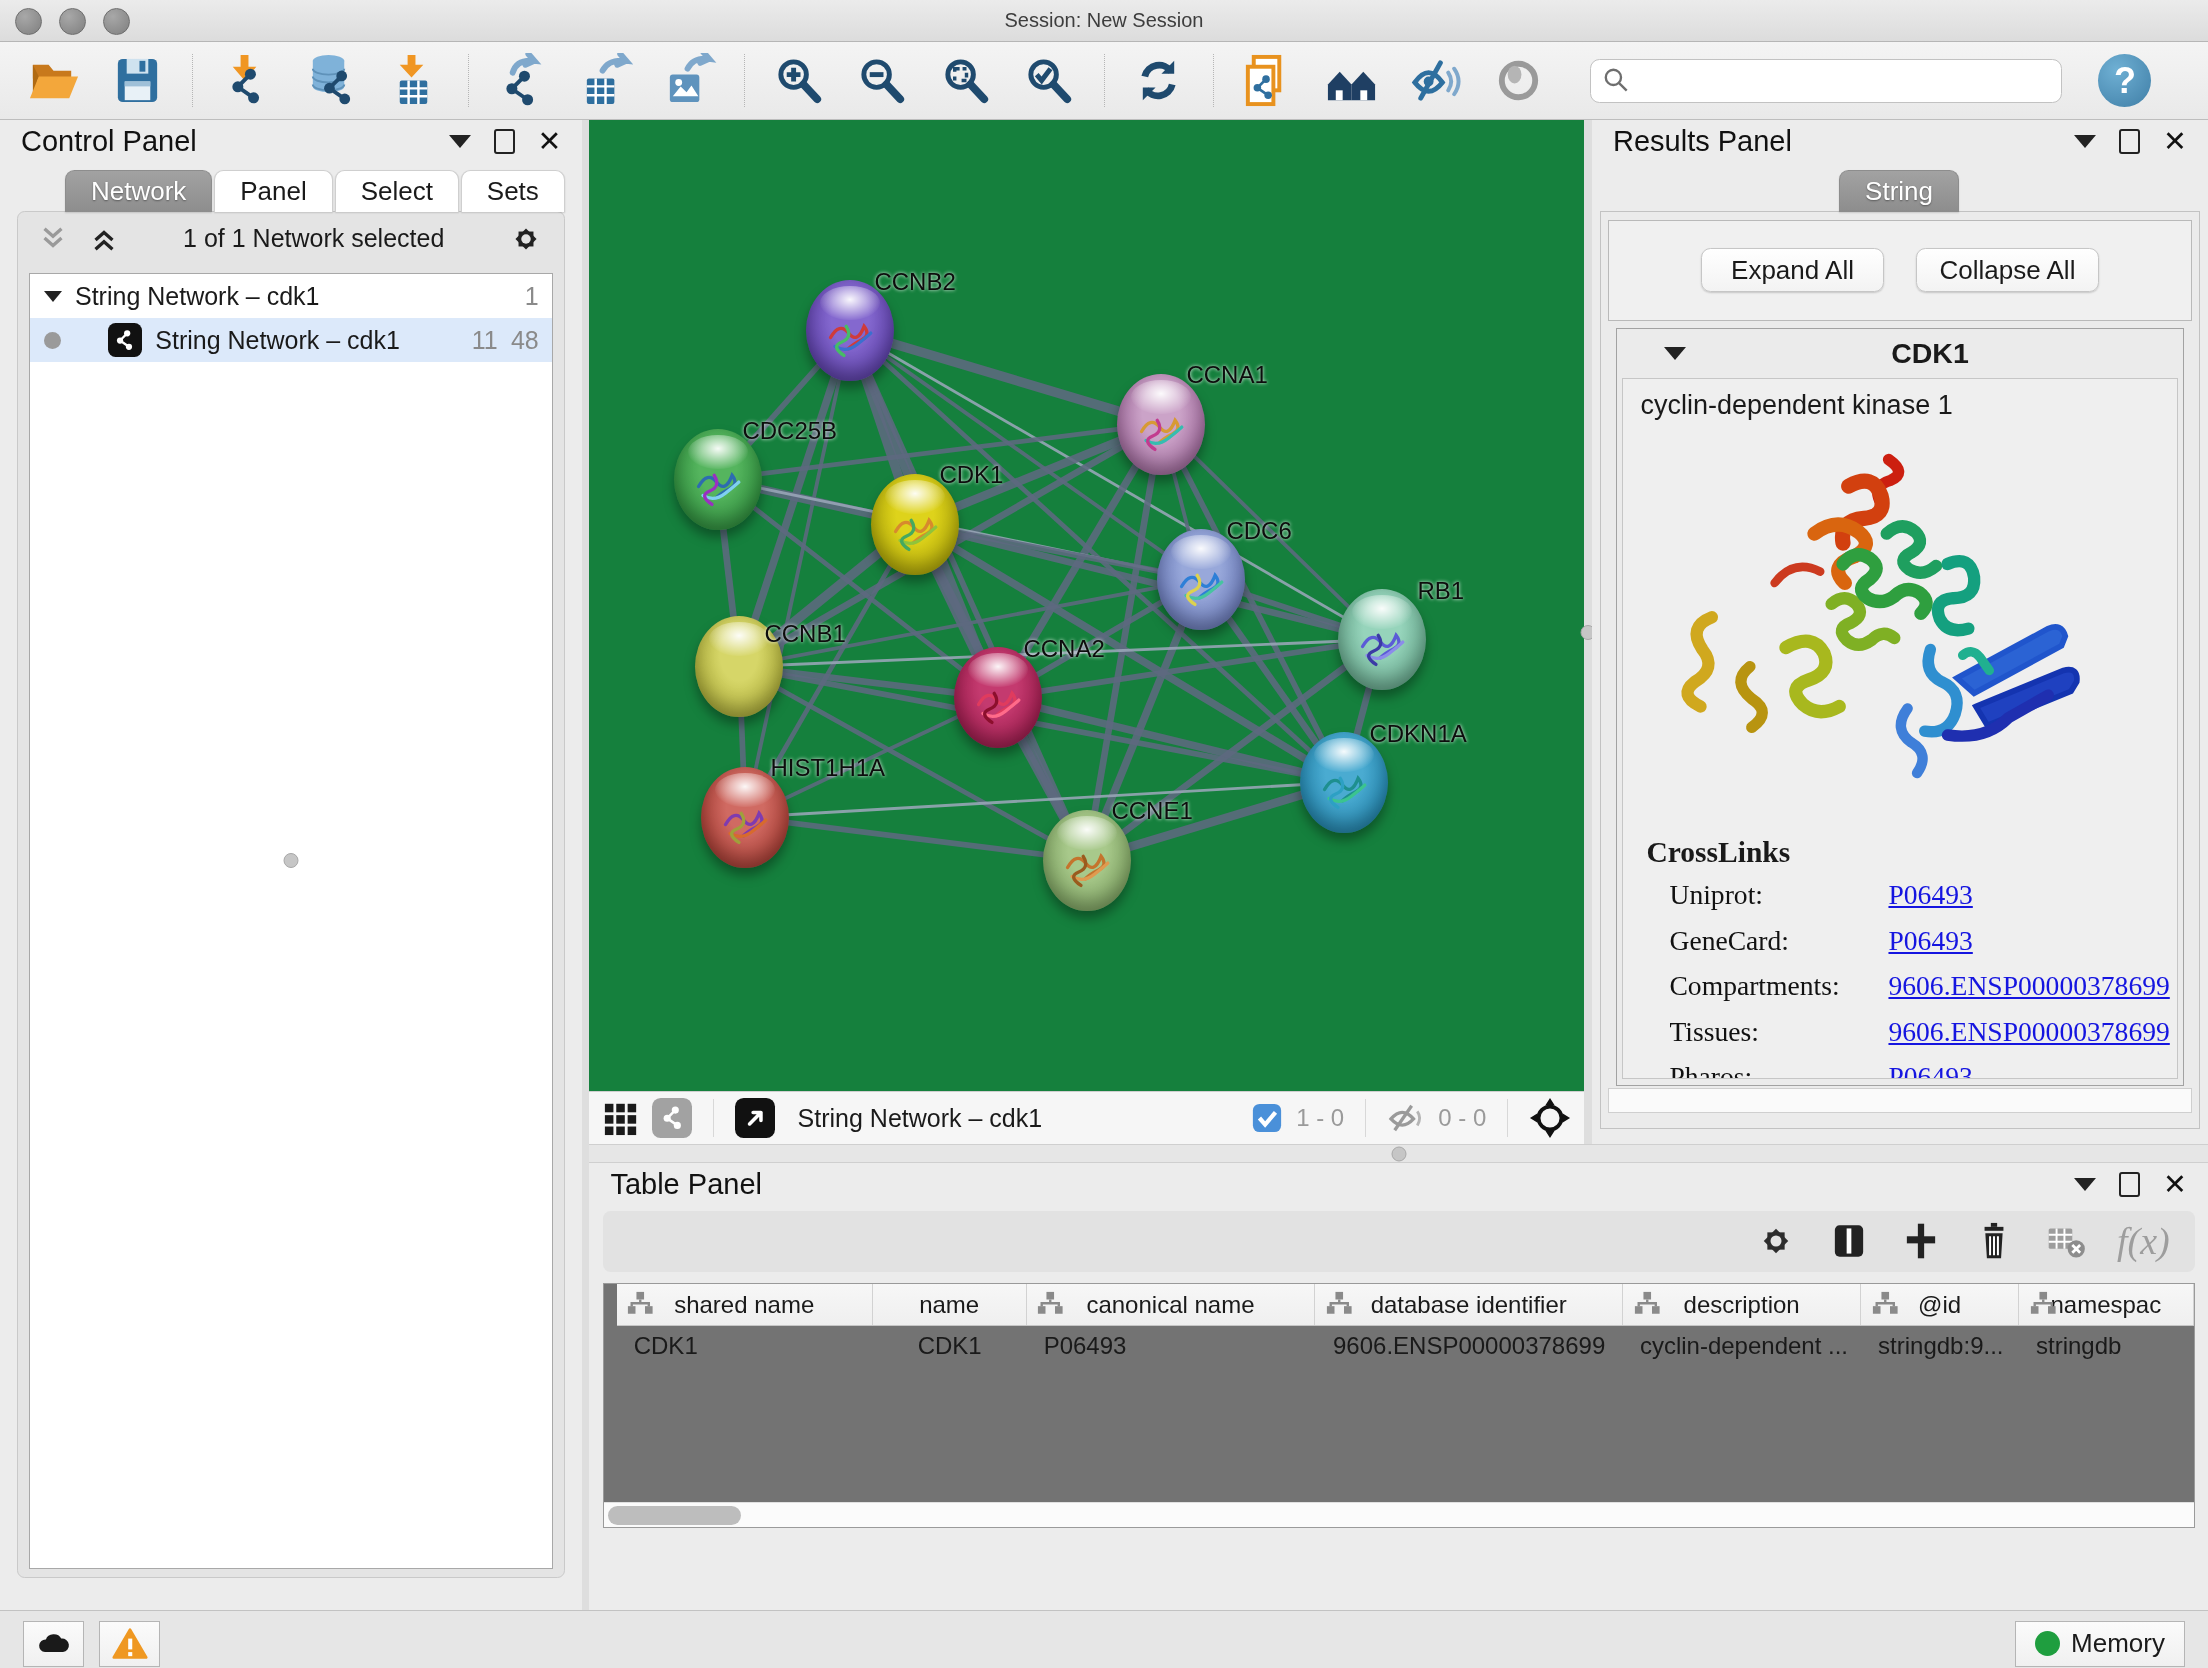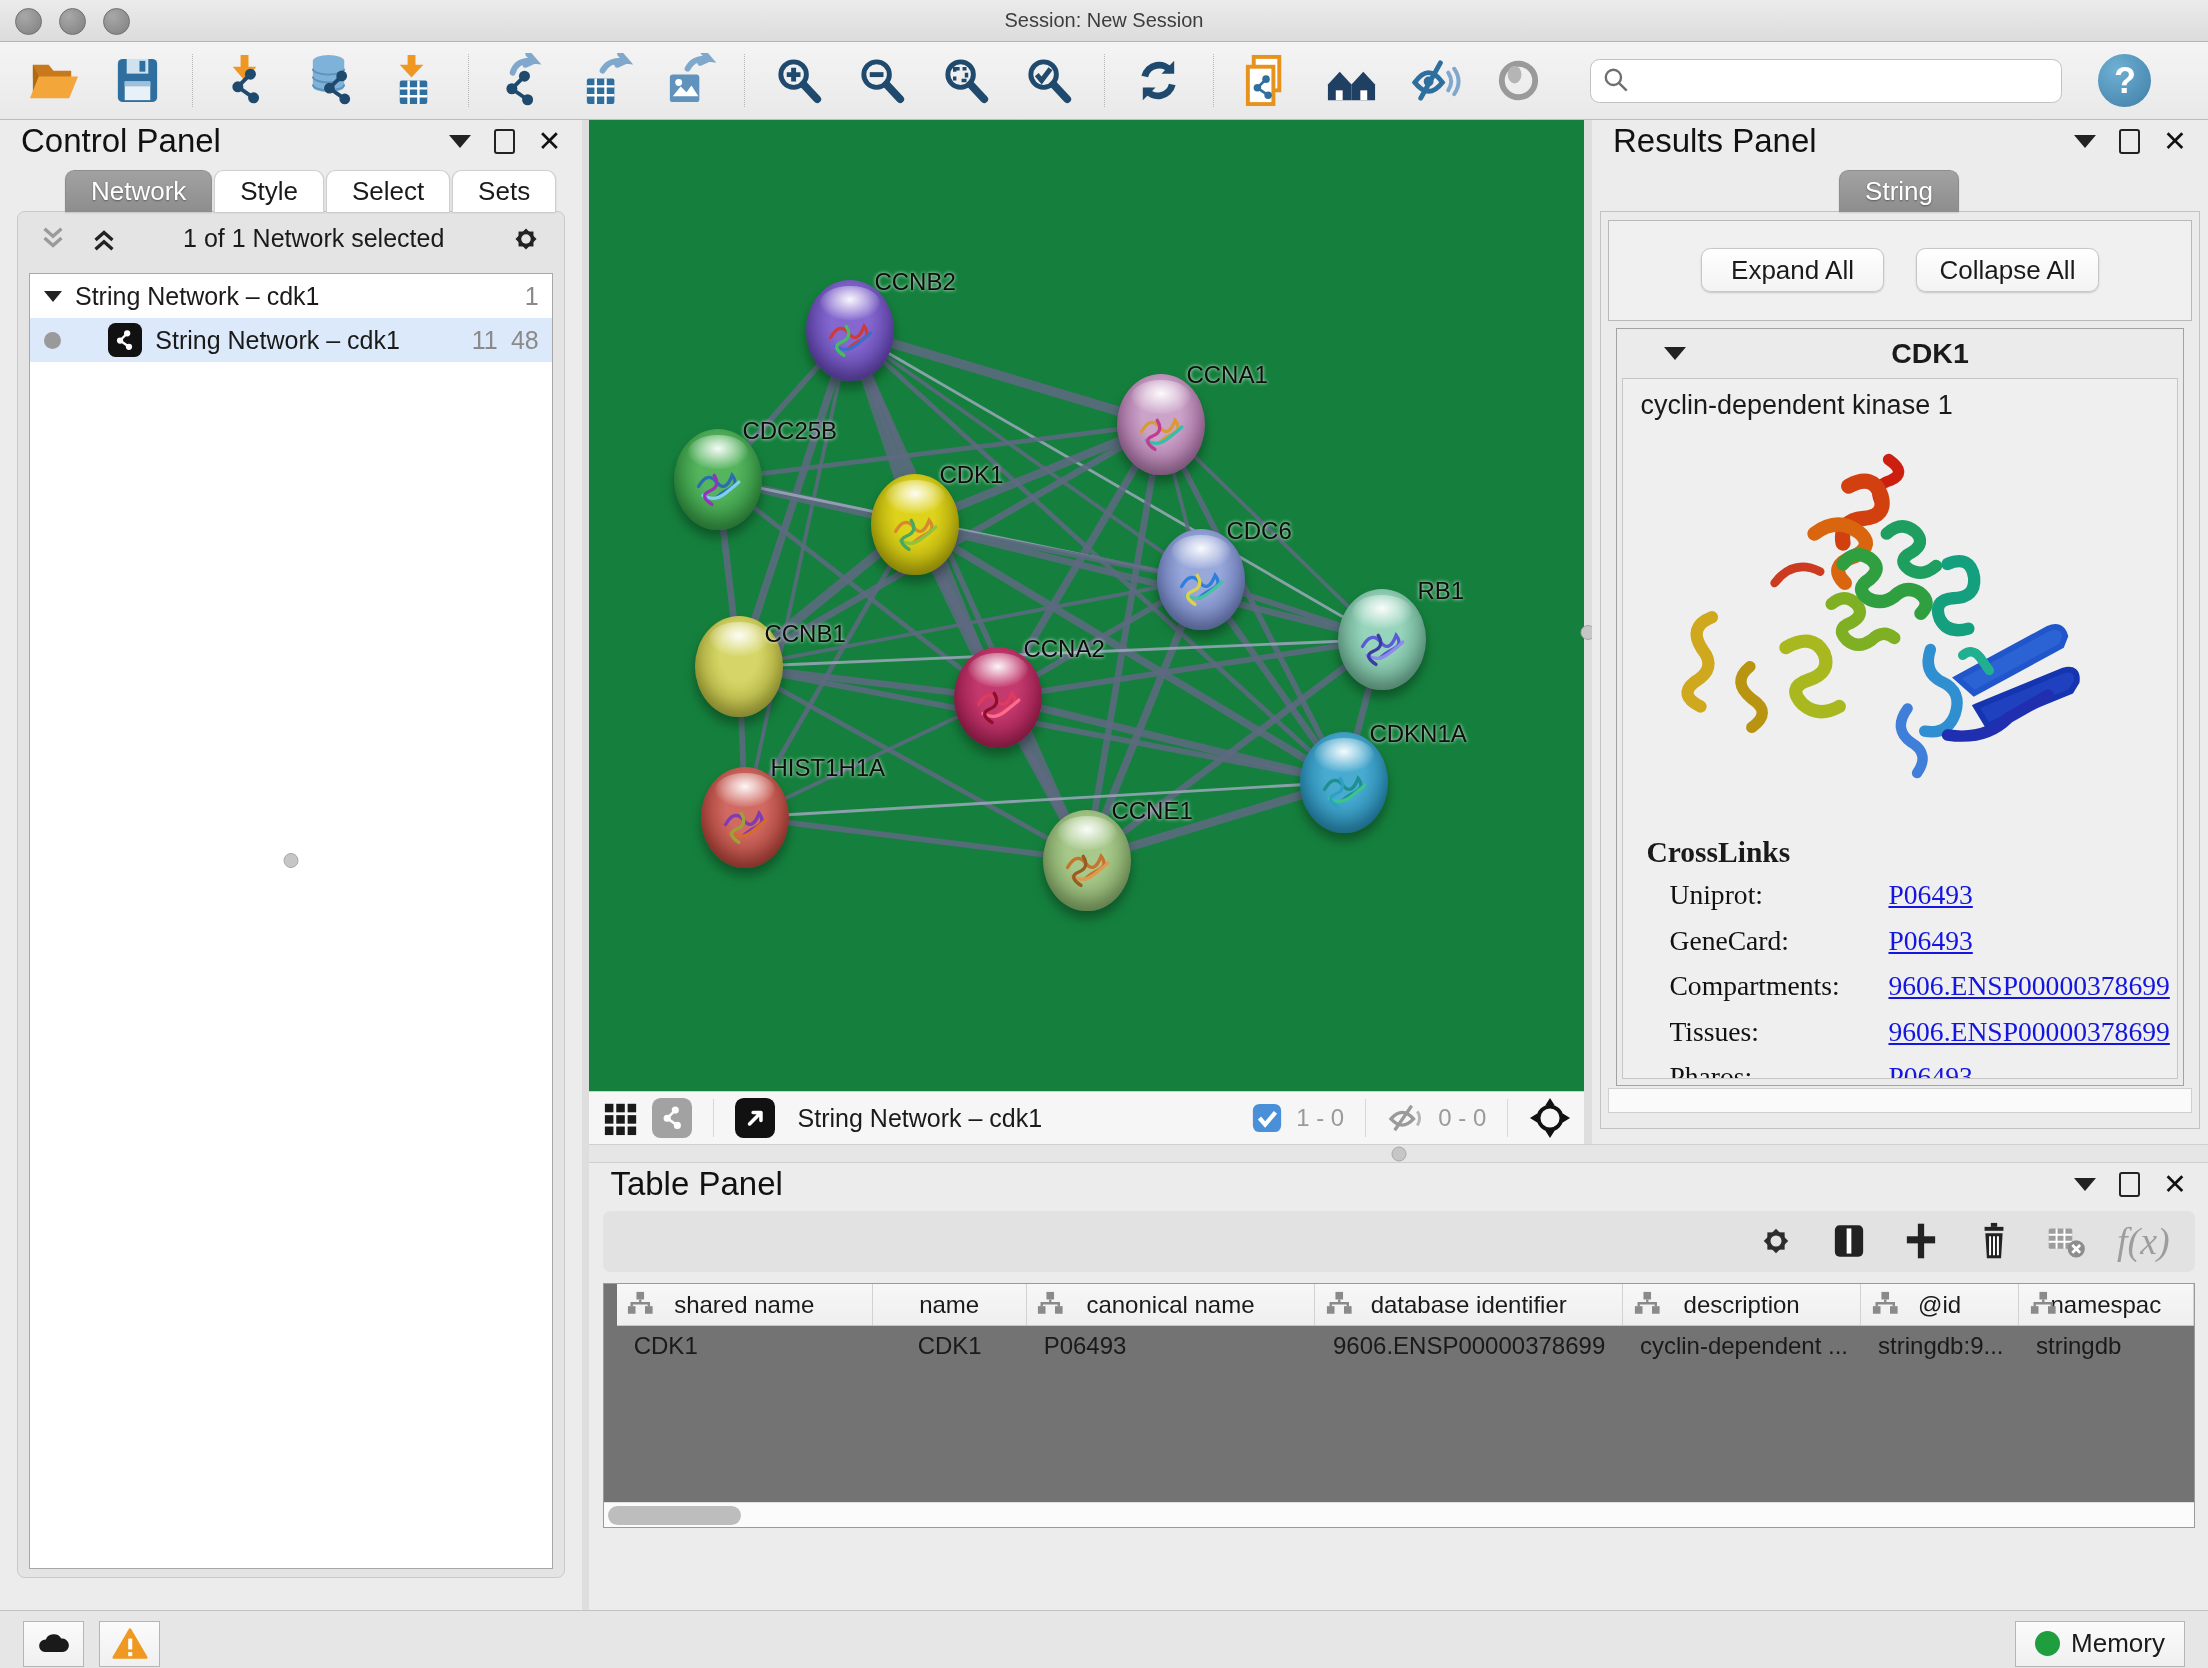--- a/index.html
+++ b/index.html
@@ -28,21 +28,21 @@
   .rowA { display:flex; height:1024px; }
   .canvascol { width:995px; display:flex; flex-direction:column; background:#fff; }
   .vsplit { width:7.6px; background:#dedede; position:relative; }
   .splitdot { position:absolute; width:15px; height:15px; background:#c6c6c6; border:1px solid #a8a8a8; border-radius:50%; left:50%; transform:translateX(-50%); }
   .hsplit { height:19px; background:#e6e6e6; position:relative; border-top:1px solid #cfcfcf; border-bottom:1px solid #cfcfcf; }
   .hsplit .splitdot { top:50%; left:50%; transform:translate(-50%,-50%); }
   .resultscol { width:616px; background:#ececec; position:relative; }
 
   
   .panelhead { height:42px; display:flex; align-items:center; padding:0 21px; gap:13.3px; }
-  .paneltitle { font-size:33px; color:#111; flex:1; }
+  .paneltitle { font-size:29px; color:#111; flex:1; }
   .ph-icons { display:flex; align-items:center; gap:23px; }
   .tri-down { width:0; height:0; border-left:11.4px solid transparent; border-right:11.4px solid transparent; border-top:13.3px solid #222; }
   .float-ic { width:21px; height:25px; border:2.9px solid #222; border-radius:2.9px; }
   .close-ic { font-size:28.5px; font-weight:bold; color:#111; line-height:1; }
 
   
   .tabrow { display:flex; align-items:flex-end; }
   .tab { padding:5.7px 25px; height:42px; display:flex; align-items:center; justify-content:center; background:#fff; border:1px solid #cfcfcf; border-bottom:none; border-radius:9.5px 9.5px 0 0; font-size:26px; margin-right:1.9px; box-shadow:0 1px 1.9px rgba(0,0,0,.15); }
   .tab.sel { background:linear-gradient(#a2a2a2,#8d8d8d); color:#fff; text-shadow:0 1px 1.9px rgba(0,0,0,.4); border-color:#8d8d8d; }
 
@@ -305,21 +305,21 @@
     <div class="panelhead">
       <div class="paneltitle">Control Panel</div>
       <div class="ph-icons">
         <div class="tri-down"></div>
         <div class="float-ic"></div>
         <div class="close-ic">✕</div>
       </div>
     </div>
     <div class="tabrow cp-tabs">
       <div class="tab sel">Network</div>
-      <div class="tab">Style</div>
+      <div class="tab">Panel</div>
       <div class="tab">Select</div>
       <div class="tab">Sets</div>
     </div>
     <div class="cp-box">
       <div class="cp-bar">
         <svg width="32" height="32" viewBox="0 0 34 34">
           <path d="M8 6 l9 8 9 -8 M8 16 l9 8 9 -8" fill="none" stroke="#9a9a9a" stroke-width="3.5"></path>
         </svg>
         <svg width="32" height="32" viewBox="0 0 34 34">
           <path d="M8 28 l9 -8 9 8 M8 18 l9 -8 9 8" fill="none" stroke="#222" stroke-width="3.5"></path>

